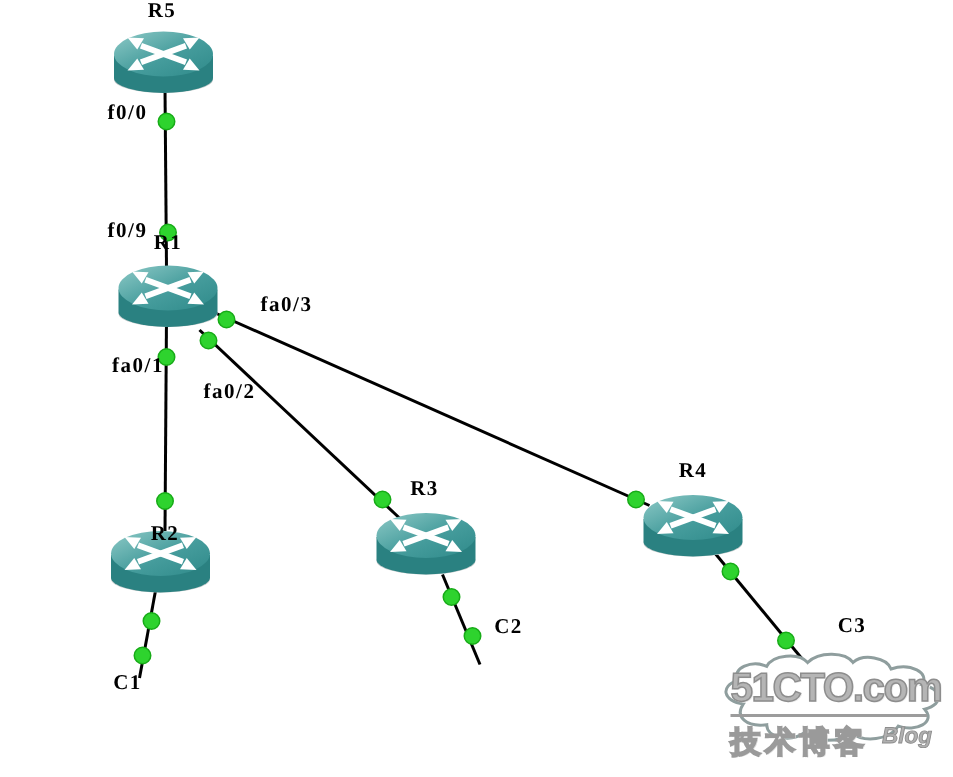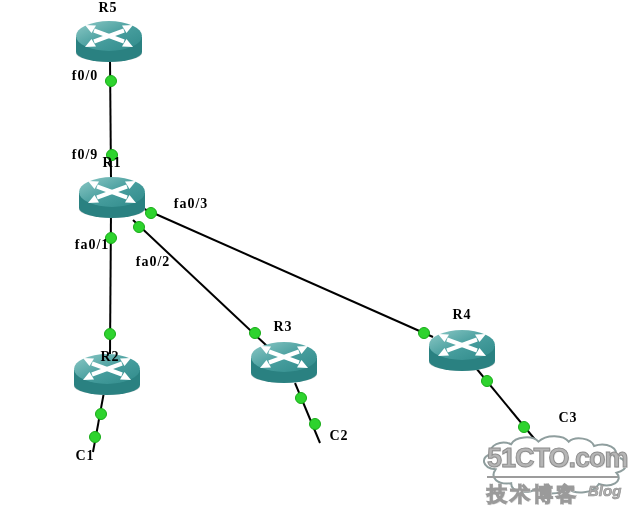--- a/index.html
+++ b/index.html
@@ -193,21 +193,21 @@
   <span class="node-label" style="left:110px; top:341px;margin-top:16px;">R2</span>
   <span class="node-label" style="left:283px; top:327px;">R3</span>
   <span class="node-label" style="left:462px; top:315px;">R4</span>
 
   <span class="if-label" style="left:85px;  top:76px;">f0/0</span>
   <span class="if-label" style="left:85px;  top:155px;font-family:Liberation Serif, serif;">f0/9</span>
   <span class="if-label" style="left:92px;  top:245px;">fa0/1</span>
   <span class="if-label" style="left:153px; top:262px;">fa0/2</span>
   <span class="if-label" style="left:191px; top:204px;">fa0/3</span>
   <span class="if-label" style="left:85px;  top:431px;margin-top:25px;">C1</span>
-  <span class="if-label" style="left:339px; top:436px;text-align:center;">C2</span>
+  <span class="if-label" style="left:339px; top:419px;text-align:center;">C2</span>
   <span class="if-label" style="left:568px; top:418px;">C3</span>
 
   <div class="watermark">
     <span class="wm-site">51CTO.com</span>
     <div class="wm-underline"></div>
     <div class="wm-row2">
       <span class="wm-tagline">技术博客</span>
       <span class="wm-blog">Blog</span>
     </div>
   </div>

